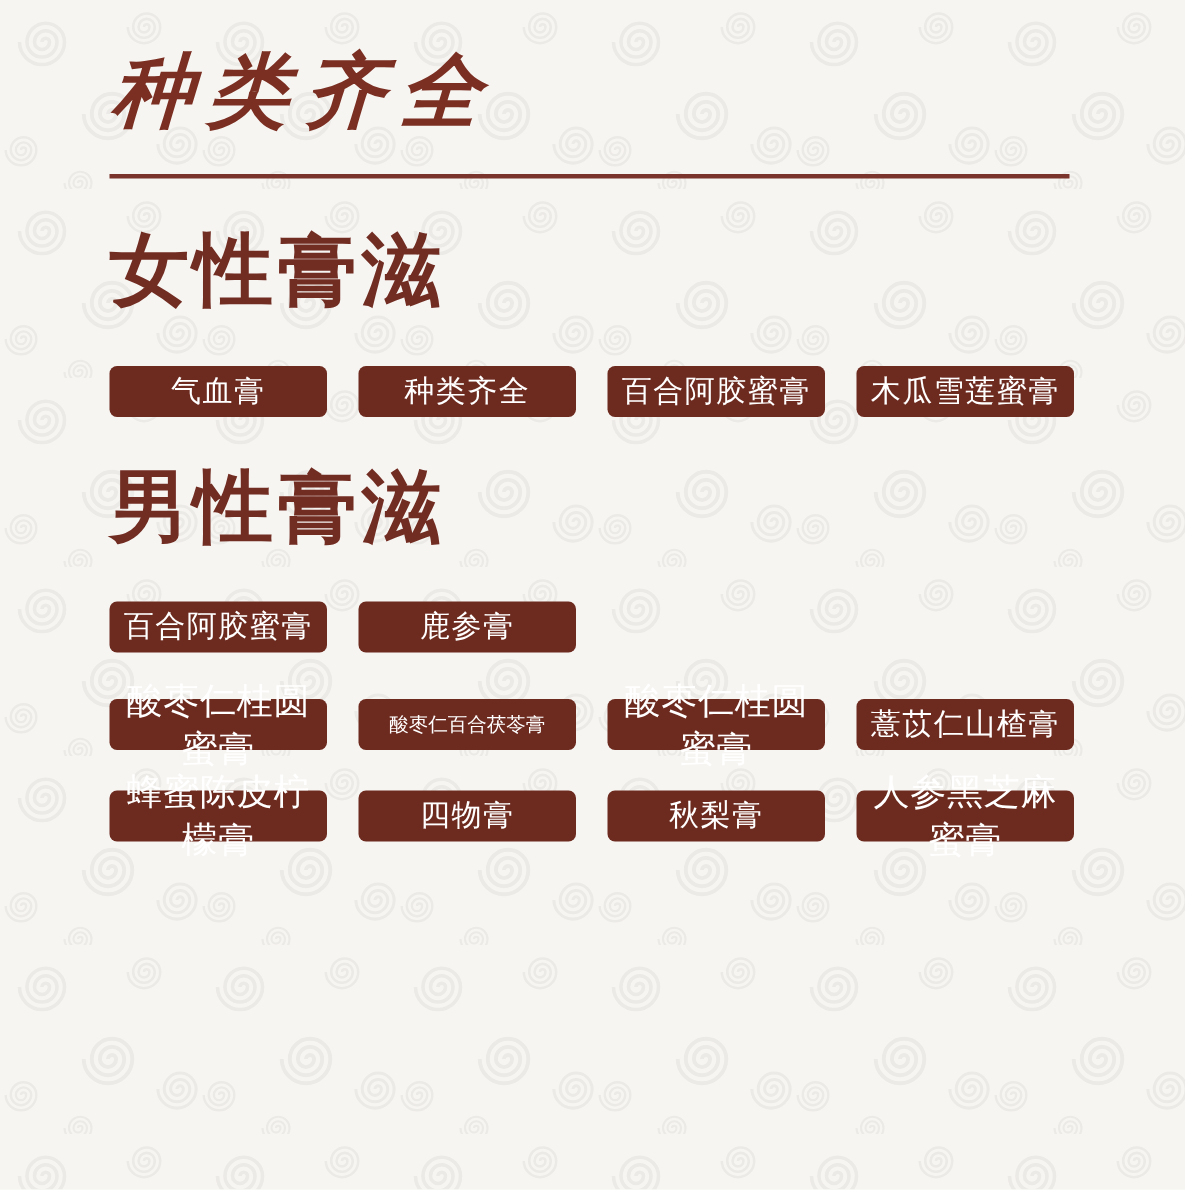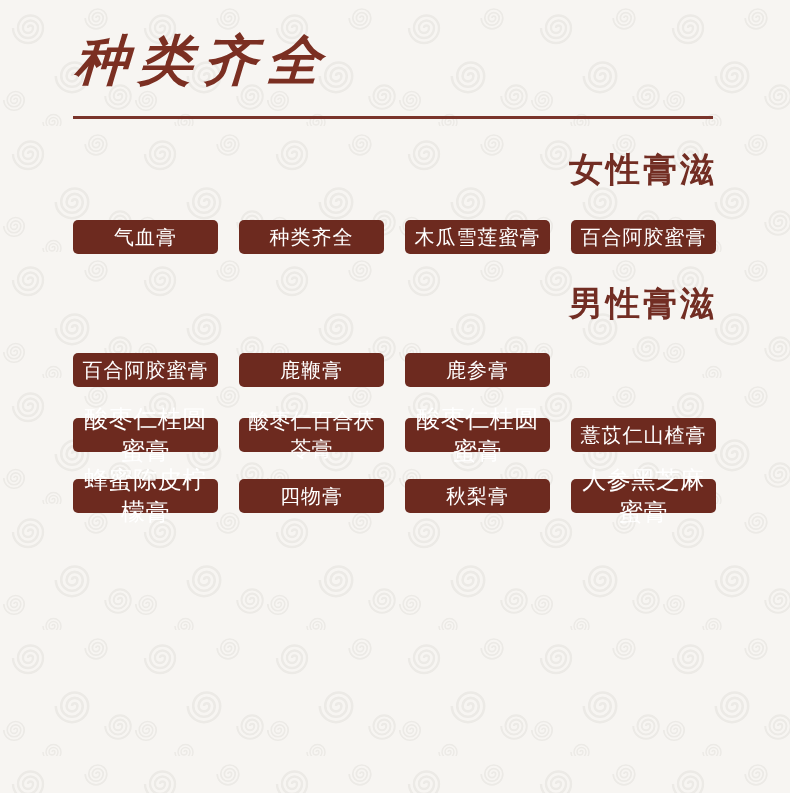--- a/index.html
+++ b/index.html
@@ -24,22 +24,22 @@
     transform:skewX(-3deg);
     transform-origin:left bottom;
   }
   .divider{
     margin-top:24px;
     width:640px;height:3px;
     background:#7a342b;
   }
   .section-heading{
     margin:0;
-    text-align:right;
-    font-size:34px;
+    text-align:left;
+    font-size:53px;
     line-height:1.24;
     font-weight:bold;
     letter-spacing:3px;
     color:#722d23;
   }
   .sh-1{margin-top:30px;}
   .sh-2{margin-top:29px;}
   .sh-3{margin-top:31px;}
   .btn-row{
     display:flex;
@@ -58,21 +58,21 @@
     color:#ffffff;
     border:none;
     border-radius:5px;
     font-family:"Liberation Serif", serif;
     font-size:20px;
     letter-spacing:1px;
     padding:0;
     cursor:pointer;
   }
   .btn.long{font-size:24px;letter-spacing:0.5px;}
-  .btn.xlong{font-size:21px;letter-spacing:0;}
+  .btn.xlong{font-size:13px;letter-spacing:0;}
 </style>
 </head>
 <body>
 
 <div class="page">
 
   <svg class="bg-svg" width="790" height="793" aria-hidden="true">
     <defs>
       <path id="spiral" d="M 0 0 a 2.5 2.5 0 0 1 5 0 a 5 5 0 0 1 -10 0 a 7.5 7.5 0 0 1 15 0 a 10 10 0 0 1 -20 0 a 12.5 12.5 0 0 1 25 0 a 15 15 0 0 1 -30 0" fill="none" stroke="#e8e6e2" stroke-width="2.4"></path>
       <pattern id="cloudtile" width="132" height="126" patternUnits="userSpaceOnUse">
@@ -91,28 +91,27 @@
   <div class="content">
 
     <h1 class="title">种类齐全</h1>
 
     <div class="divider"></div>
 
     <h2 class="section-heading sh-1">女性膏滋</h2>
     <div class="btn-row row-1">
       <button class="btn">气血膏</button>
       <button class="btn">种类齐全</button>
+      <button class="btn">百合阿胶蜜膏</button>
       <button class="btn">木瓜雪莲蜜膏</button>
-      <button class="btn">百合阿胶蜜膏</button>
     </div>
 
     <h2 class="section-heading sh-2">男性膏滋</h2>
     <div class="btn-row row-2">
       <button class="btn">百合阿胶蜜膏</button>
-      <button class="btn">鹿鞭膏</button>
       <button class="btn">鹿参膏</button>
     </div>
 
     <div class="btn-row row-3">
       <button class="btn long">酸枣仁桂圆蜜膏</button>
       <button class="btn xlong">酸枣仁百合茯苓膏</button>
       <button class="btn long">酸枣仁桂圆蜜膏</button>
       <button class="btn">薏苡仁山楂膏</button>
       <button class="btn long">蜂蜜陈皮柠檬膏</button>
       <button class="btn">四物膏</button>

